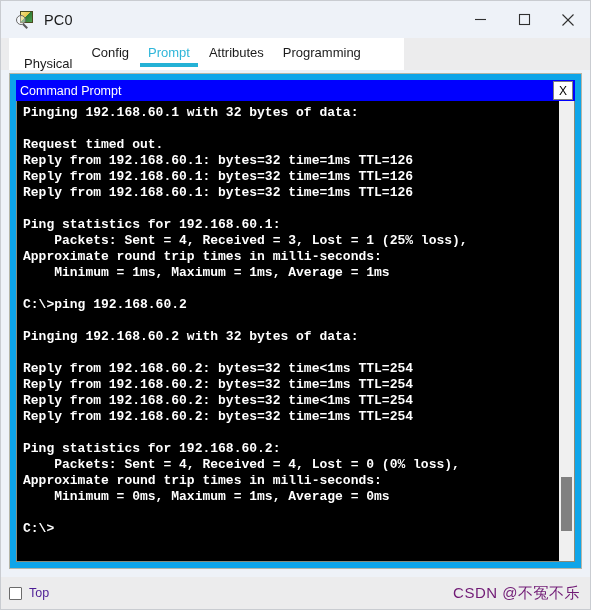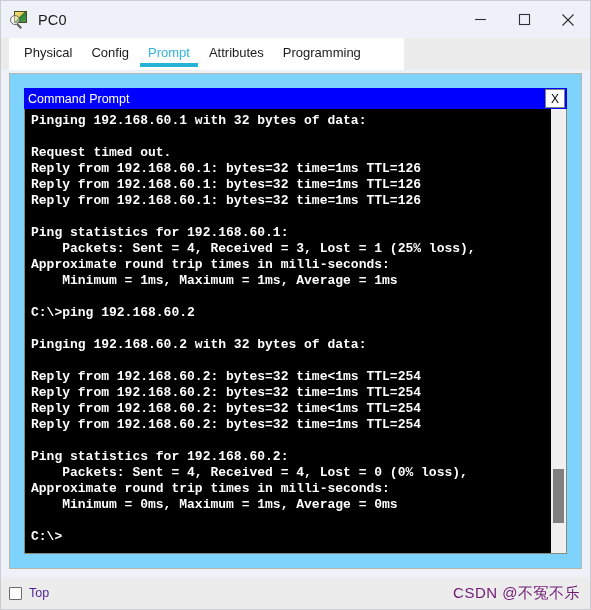--- a/index.html
+++ b/index.html
@@ -25,21 +25,21 @@
     border: 1px solid #c9ccd1;
   }
 
   
   #title-bar {
     height: 37px;
     min-height: 37px;
     background: #eef2f8;
     display: flex;
     align-items: center;
-    padding-left: 9px;
+    padding-left: 15px;
     box-sizing: border-box;
   }
   #app-icon {
     width: 20px;
     height: 20px;
     position: relative;
     flex: 0 0 auto;
     margin-right: 8px;
   }
   #app-icon .pkg {
@@ -117,41 +117,41 @@
   .tab {
     position: relative;
     padding: 5px 8px 0 8px;
     font-size: 13px;
     color: #1b1b1b;
     height: 27px;
     box-sizing: border-box;
     line-height: 20px;
     white-space: nowrap;
   }
-  .tab.first { margin-left: 7px; }
+  .tab.first { margin-left: 7px; margin-top: 11px; }
   .tab + .tab { margin-left: 3px; }
   .tab.active { color: #2fb6d9; }
   .tab.active:after {
     content: "";
     position: absolute;
     left: 0;
     right: 0;
     bottom: -2px;
     height: 4px;
     background: #24b2d6;
   }
 
   
   #desktop-panel {
     margin: 3px 8px 8px 8px;
     flex: 1 1 auto;
-    background: #7dd3fc;
+    background: #0ea5e9;
     border: 1px solid #b6b6a8;
     box-sizing: border-box;
-    padding: 14px;
+    padding: 6px;
     display: flex;
     flex-direction: column;
     min-height: 0;
   }
   #cmd-window {
     flex: 1 1 auto;
     display: flex;
     flex-direction: column;
     min-height: 0;
   }

